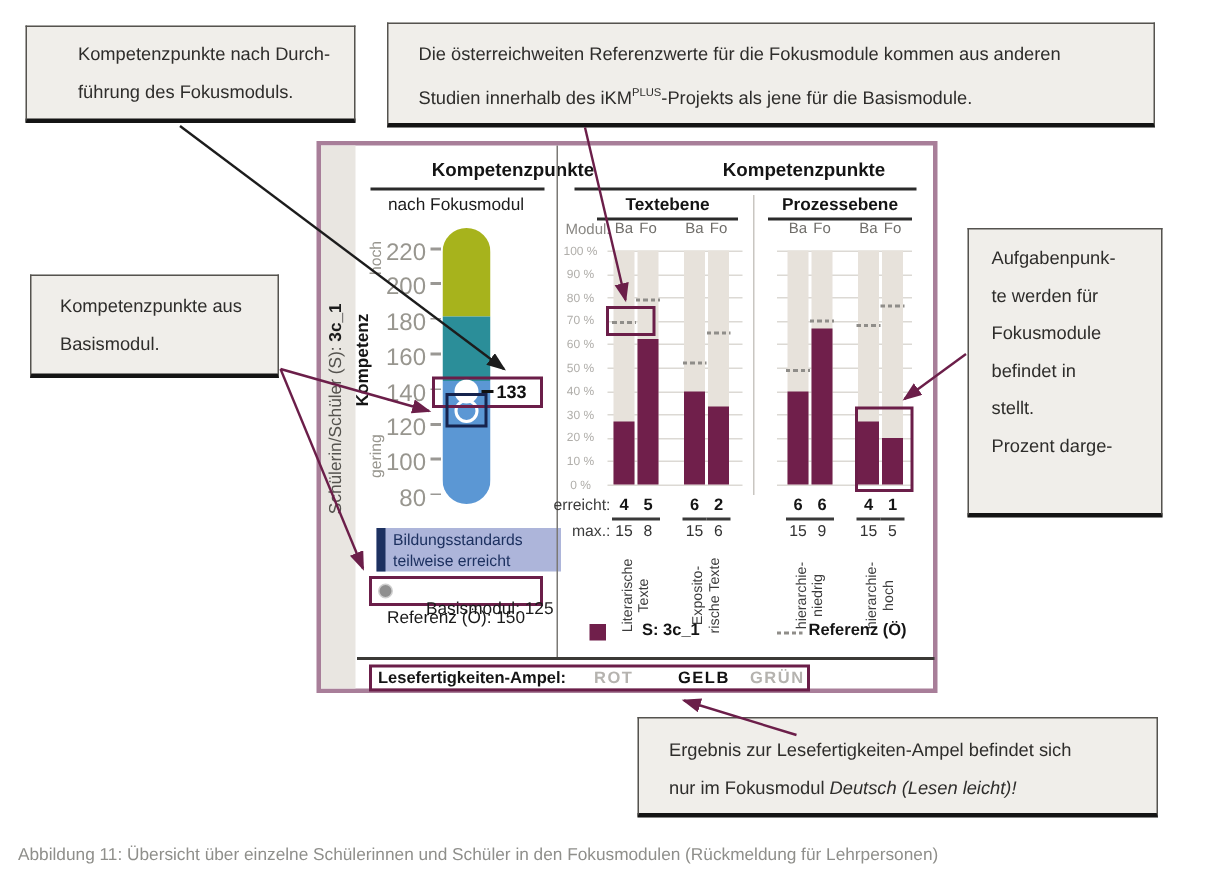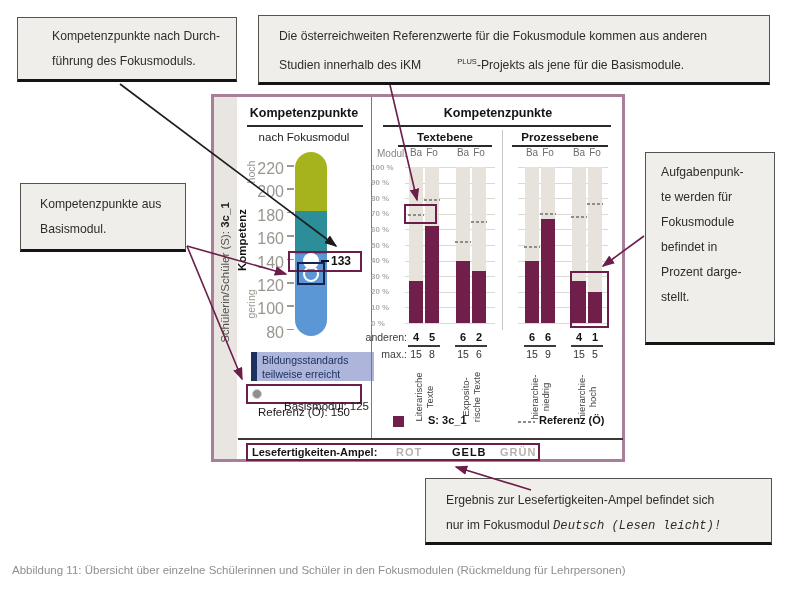--- a/index.html
+++ b/index.html
@@ -4,41 +4,41 @@
 <style>
   html,body{margin:0;padding:0;}
   body{width:809px;height:595px;position:relative;background:#ffffff;
        font-family:"Liberation Sans","DejaVu Sans",sans-serif;color:#1c1c1c;}
   .abs{position:absolute;box-sizing:border-box;}
   .callout{background:var(--callout_bg);border:1px solid #55534f;border-bottom:3px solid #141414;
            font-size:12.2px;color:#2e2d2b;line-height:25px;white-space:nowrap;z-index:10;}
   .panel{border:3px solid var(--panel_border);background:#fff;}
   .strip{background:#e9e6e1;}
   .rot90{transform:rotate(-90deg);}
-  .hdr{font-weight:bold;font-size:12.5px;text-align:center;color:#141414;}
+  .hdr{font-weight:bold;font-size:12.5px;text-align:center;color:#141414;margin-left:38px;}
   .subhdr{font-weight:bold;font-size:11.5px;text-align:center;color:#141414;}
   .uline{height:1.5px;background:#2a2a2a;}
   .capsule{border-radius:16px;overflow:hidden;}
   .zone-high{background:var(--thermo_high);}
   .zone-mid{background:var(--thermo_mid);}
   .zone-low{background:var(--thermo_low);}
   .scalenum{font-size:16px;color:#98968f;text-align:right;}
   .scaletick{background:#9a9894;}
   .graylab{font-size:10.5px;color:#98968f;text-align:center;}
   .kompax{font-size:11.5px;font-weight:bold;text-align:center;color:#141414;}
   .mbox{border:2.5px solid var(--maroon);background:transparent;z-index:5;}
   .nbox{border:2.5px solid var(--navy_box);background:transparent;z-index:5;}
   .circle-f{background:#ffffff;border-radius:50%;}
   .circle-b{border:2.5px solid #ffffff;border-radius:50%;background:transparent;}
   .v133{font-size:12px;font-weight:bold;color:#111;z-index:6;}
   .badge{background:var(--badge_bg);border-left:6px solid var(--badge_navy);
          font-size:10.5px;line-height:14px;color:var(--badge_navy);padding:1px 0 0 5px;}
   .plain11{font-size:11.5px;color:#1a1a1a;}
   .grid{background:#dcd9d4;}
-  .ytick{font-size:8px;color:#b0aeaa;text-align:left;font-weight:bold;}
+  .ytick{font-size:8px;color:#b0aeaa;text-align:center;}
   .colbg{background:#e7e2db;}
   .bar{background:var(--bar);}
   .refdash{height:2px;background:repeating-linear-gradient(90deg,#8f8d89 0 3px,transparent 3px 5px);}
   .modhdr{font-size:10px;color:#6f6d69;text-align:center;}
   .modlbl{font-size:10px;color:#8a8884;text-align:right;}
   .rowlbl{font-size:10.5px;color:#3c3c3c;text-align:right;}
   .erval{font-size:11px;font-weight:bold;color:#141414;text-align:center;}
   .maxval{font-size:10.5px;color:#333;text-align:center;}
   .fracbar{height:1.5px;background:#3a3a3a;}
   .rotlbl{transform:rotate(-90deg);display:flex;flex-direction:column;justify-content:center;
@@ -47,22 +47,22 @@
   .legend-txt{font-size:11px;font-weight:bold;color:#141414;}
   .dash-sample{height:2px;background:repeating-linear-gradient(90deg,#8f8d89 0 3px,transparent 3px 5px);}
   .seprow{background:#3b3936;}
   .ampel-lbl{font-size:11px;font-weight:bold;color:#141414;}
   .ampel-opt{font-size:11px;font-weight:bold;letter-spacing:1px;}
   .inactive{color:var(--inactive_gray);}
   .active{color:#111;}
   .caption{font-size:11.5px;color:#8f8f8b;}
   .student{font-size:11.5px;color:#55534f;white-space:nowrap;text-align:center;}
   .student b{color:#1c1c1c;}
-  sup{font-size:7.5px;margin-left:36px;}
-  .it{font-style:italic;font-family:Liberation Mono, monospace;}
+  sup{font-size:7.5px;}
+  .it{font-style:italic;}
   svg.arrows{position:absolute;left:0;top:0;z-index:40;pointer-events:none;}
 </style>
 </head>
 <body>
 
 <div class="abs callout" style="left:17px;top:17px;width:220px;height:65px;padding:6px 6px 6px 34px;">
   <div>Kompetenzpunkte nach Durch-</div>
   <div>führung des Fokusmoduls.</div>
 </div>
 
@@ -74,22 +74,22 @@
 <div class="abs callout" style="left:20px;top:183px;width:166px;height:69px;padding:8px 6px 8px 19px;">
   <div>Kompetenzpunkte aus</div>
   <div>Basismodul.</div>
 </div>
 
 <div class="abs callout" style="left:645px;top:152px;width:130px;height:193px;padding:7px 5px 7px 15px;">
   <div>Aufgabenpunk-</div>
   <div>te werden für</div>
   <div>Fokusmodule</div>
   <div>befindet in</div>
+  <div>stellt.</div>
   <div>Prozent darge-</div>
-  <div>stellt.</div>
 </div>
 
 <div class="abs callout" style="left:425px;top:478px;width:347px;height:67px;padding:9px 8px 9px 20px;">
   <div>Ergebnis zur Lesefertigkeiten-Ampel befindet sich</div>
   <div><span>nur im Fokusmodul </span><span class="it">Deutsch (Lesen leicht)!</span></div>
 </div>
 
 <div class="abs panel" style="left:211px;top:94px;width:414px;height:368px;"></div>
 <div class="abs strip" style="left:214px;top:97px;width:23px;height:362px;"></div>
 <div class="abs rot90 student" style="left:105px;top:266px;width:240px;height:13px;"><span>Schülerin/Schüler (S): </span><b>3c_1</b></div>
@@ -127,21 +127,21 @@
 <div class="abs" style="left:371px;top:97px;width:1px;height:341px;background:#7b7975;"></div>
 
 <div class="abs hdr" style="left:373px;top:106px;width:250px;">Kompetenzpunkte</div>
 <div class="abs uline" style="left:383px;top:125px;width:228px;"></div>
 <div class="abs subhdr" style="left:398px;top:131px;width:94px;">Textebene</div>
 <div class="abs uline" style="left:398px;top:145px;width:94px;"></div>
 <div class="abs subhdr" style="left:512px;top:131px;width:96px;">Prozessebene</div>
 <div class="abs uline" style="left:512px;top:145px;width:96px;"></div>
 <div class="abs" style="left:502px;top:130px;width:1px;height:200px;background:#c9c6c1;"></div>
 <div class="abs modlbl" style="left:370px;top:148px;width:37px;">Modul:</div>
-<div class="abs rowlbl" style="left:355px;top:331px;width:52px;">anderen:</div>
+<div class="abs rowlbl" style="left:355px;top:331px;width:52px;">erreicht:</div>
 <div class="abs rowlbl" style="left:355px;top:348px;width:52px;">max.:</div>
 
 <div class="abs" id="chart-layer" style="left:0;top:0;width:809px;height:595px;">
     <div class="abs grid" style="left: 405px; top: 323px; width: 90px; height: 1px;"></div>
     <div class="abs grid" style="left: 405px; top: 307.4px; width: 90px; height: 1px;"></div>
     <div class="abs grid" style="left: 405px; top: 291.8px; width: 90px; height: 1px;"></div>
     <div class="abs grid" style="left: 405px; top: 276.2px; width: 90px; height: 1px;"></div>
     <div class="abs grid" style="left: 405px; top: 260.6px; width: 90px; height: 1px;"></div>
     <div class="abs grid" style="left: 405px; top: 245px; width: 90px; height: 1px;"></div>
     <div class="abs grid" style="left: 405px; top: 229.4px; width: 90px; height: 1px;"></div>

